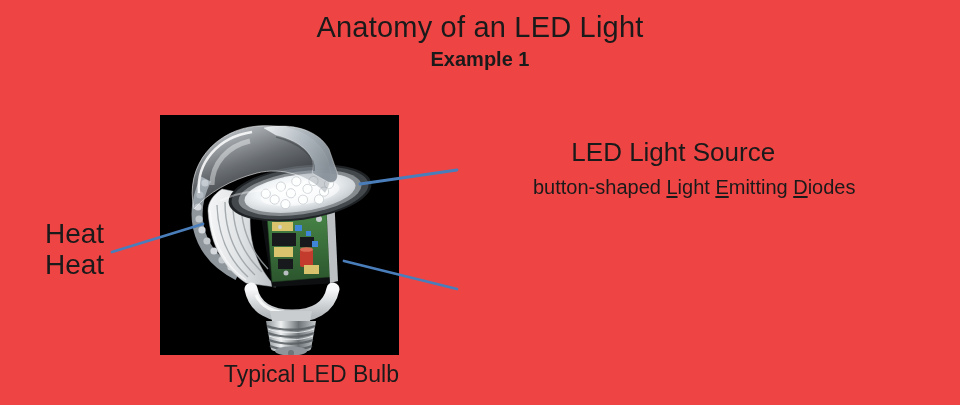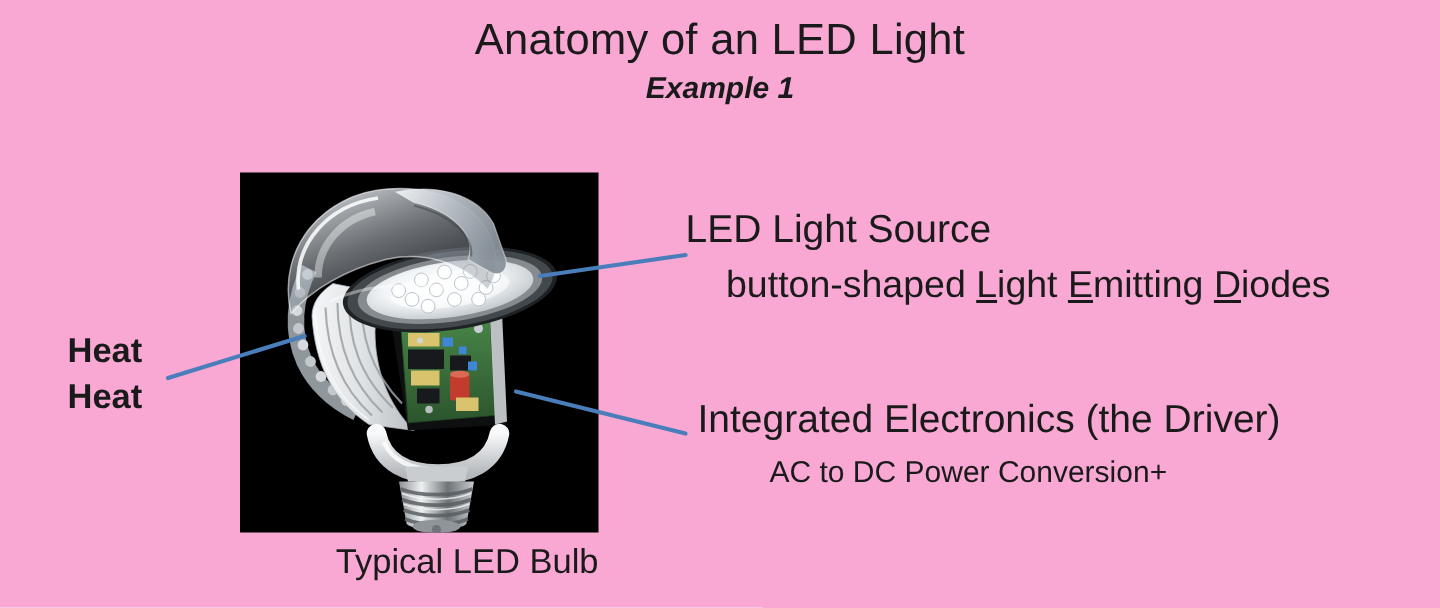--- a/index.html
+++ b/index.html
@@ -1,46 +1,46 @@
 <!DOCTYPE html>
 <html style="--accent: #4a7ebb; --text: #1a1a1a; --imgbg: #000000;"><head>
 <meta charset="utf-8">
 <style>
   :root { --accent:#4a7ebb; --text:#1a1a1a; --imgbg:#000000; }
   * { margin:0; padding:0; box-sizing:border-box; }
   body { background:#ffffff; }
   .slide {
-    position:relative; width:960px; height:405px; background:#f9a8d4;
+    position:relative; width:960px; height:405px; background:#ef4444;
     font-family:"Liberation Sans", sans-serif; color:var(--text); overflow:hidden;
   }
   .title {
     position:absolute; left:0; right:0; top:11px; text-align:center;
     font-size:29px; letter-spacing:0.2px;
   }
   .subtitle {
     position:absolute; left:0; right:0; top:48px; text-align:center;
-    font-size:20px; font-style:italic; font-weight:700;
+    font-size:20px; font-weight:700;
   }
   .image-box {
     position:absolute; left:160px; top:115px; width:239px; height:240px;
     background:var(--imgbg);
   }
   .image-box svg { display:block; width:100%; height:100%; }
   .caption {
     position:absolute; left:160px; top:361px; width:239px; text-align:right;
     font-size:23px;
   }
   .heat-sink-label {
-    position:absolute; left:45px; top:218px; font-size:23px; line-height:31px;font-weight:bold;
+    position:absolute; left:45px; top:218px; font-size:28px; line-height:31px;
   }
   .annot { position:absolute; }
-  .annot-led { left:457px; top:138px; }
+  .annot-led { left:491px; top:138px;text-align:center; }
   .annot-elec { left:465px; top:265px; }
   .annot-title { font-size:26px; line-height:1.15; }
-  .annot-sub-led { margin:8px 0 0 27px; font-size:25px; }
+  .annot-sub-led { margin:8px 0 0 42px; font-size:20px; }
   .annot-sub-elec { margin:9px 0 0 48px; font-size:20px; }
   .annot-sub-led span[data-u="1"] { text-decoration:underline; text-underline-offset:2px; }
   .leader-lines {
     position:absolute; left:0; top:0; width:960px; height:405px; pointer-events:none;
   }
   .leader-lines line { stroke:var(--accent); stroke-width:2.8; stroke-linecap:round; }
 </style>
 </head>
 <body>
 
@@ -190,24 +190,20 @@
   <div class="heat-sink-label">
     <div>Heat</div>
     <div>Heat</div>
   </div>
 
   <div class="annot annot-led">
     <div class="annot-title">LED Light Source</div>
     <div class="annot-sub annot-sub-led"><span>button-shaped </span><span data-u="1">L</span><span>ight </span><span data-u="1">E</span><span>mitting </span><span data-u="1">D</span><span>iodes</span></div>
   </div>
 
-  <div class="annot annot-elec">
-    <div class="annot-title">Integrated Electronics (the Driver)</div>
-    <div class="annot-sub annot-sub-elec">AC to DC Power Conversion+</div>
-  </div>
 
   <svg class="leader-lines" aria-hidden="true">
     <line x1="112" y1="252" x2="203" y2="224"></line>
     <line x1="457" y1="170" x2="360" y2="184"></line>
     <line x1="457" y1="289" x2="344" y2="261"></line>
   </svg>
 
 </div>
 
 </body></html>

